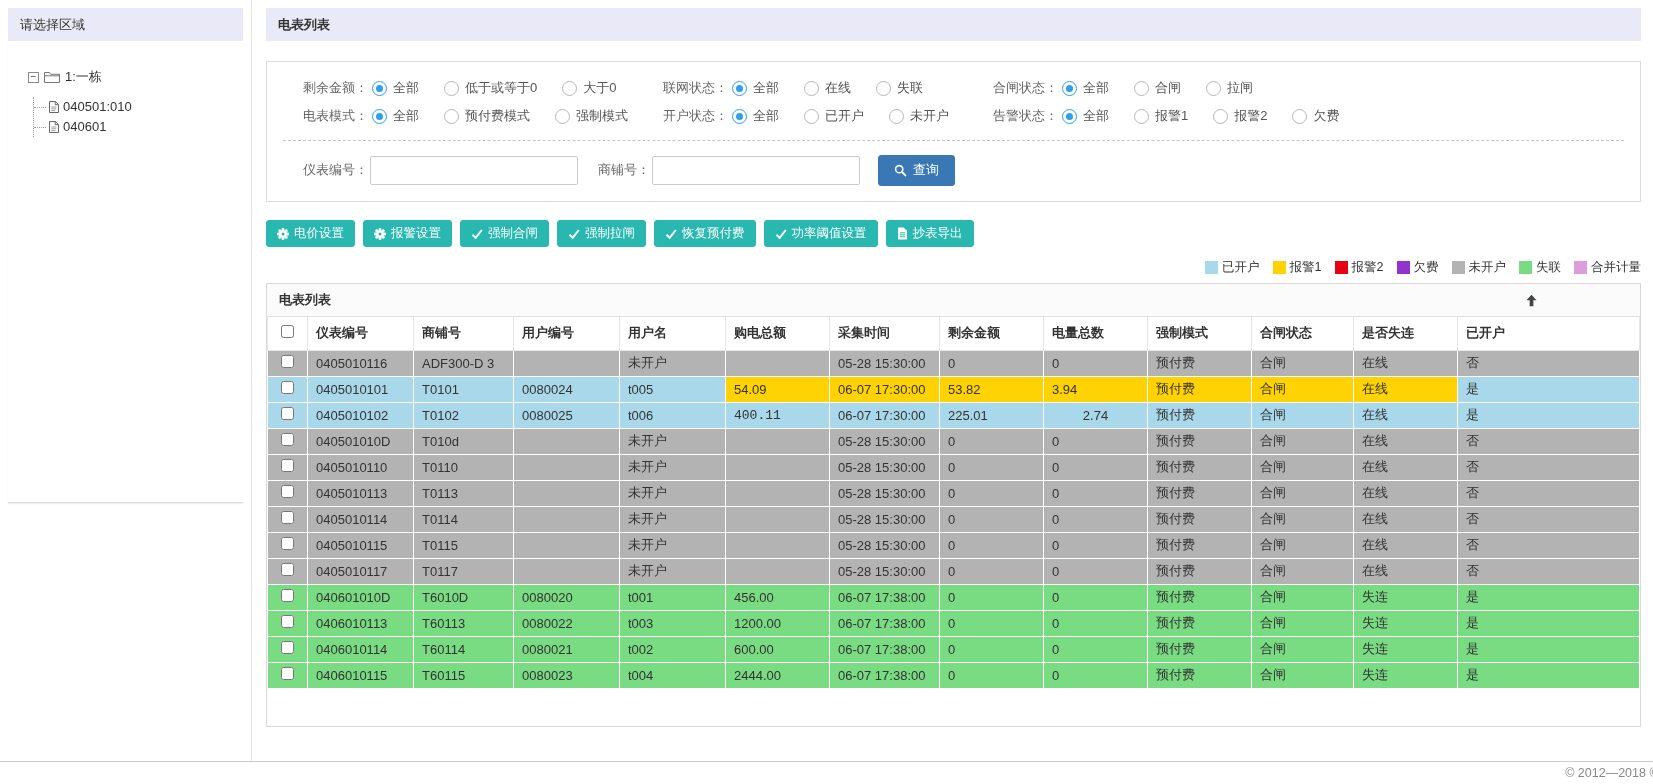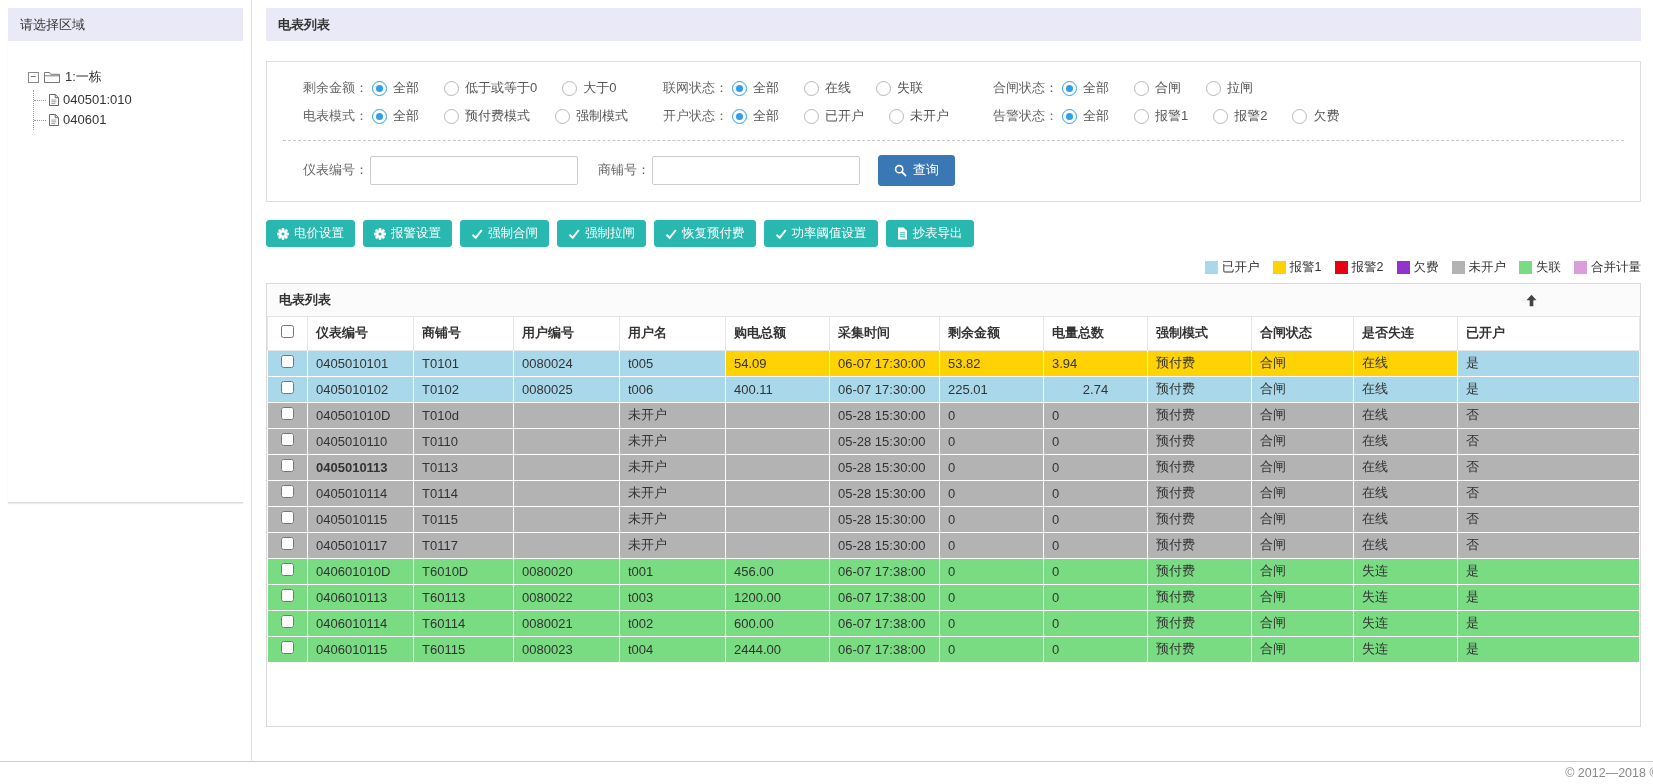--- a/index.html
+++ b/index.html
@@ -8,21 +8,21 @@
   .page { display:flex; width:1653px; height:784px; }
 
   
   .sidebar { width:252px; padding:8px; border-right:1px solid #e4e4e4; flex:none; }
   .strip { height:33px; line-height:33px; background:var(--strip-bg); padding:0 12px; color:#333; }
   .sidebar-body { background:#fff; height:462px; padding:26px 16px 0 20px;
     border-bottom:1px solid #ddd; box-shadow:0 1px 1px rgba(0,0,0,.07); }
   .tree-root { display:flex; align-items:center; gap:5px; height:20px; cursor:default; }
   .tree-toggle { width:11px; height:11px; border:1px solid #8a8a8a; background:#fff; font-size:10px;
     line-height:8px; text-align:center; color:#444; flex:none; }
-  .tree-children { margin:3px 0 0 5px; border-left:1px dotted #9a9a9a; }
+  .tree-children { margin:10px 0 0 5px; border-left:1px dotted #9a9a9a; }
   .tree-leaf { position:relative; padding-left:15px; height:20px; line-height:20px;
     display:flex; align-items:center; gap:4px; cursor:default; }
   .tree-leaf::before { content:""; position:absolute; left:0; top:10px; width:12px; border-top:1px dotted #9a9a9a; }
   .leaf-icon, .folder-icon { display:inline-flex; flex:none; }
 
   
   .main { flex:1; min-width:0; padding:8px 12px 0 14px; }
   .strip-main { font-weight:bold; }
 
   
@@ -391,41 +391,56 @@
               <th>剩余金额</th>
               <th>电量总数</th>
               <th>强制模式</th>
               <th>合闸状态</th>
               <th>是否失连</th>
               <th>已开户</th>
             </tr>
           </thead>
         <tbody id="tbody">
             <tr>
+              <td class="col-check" style="background: var(--row-unregistered);"><input type="checkbox" style=""></td>
+              <td style="background: var(--row-unregistered);">0405010116</td>
+              <td style="background: var(--row-unregistered);">ADF300-D 3</td>
+              <td style="background: var(--row-unregistered);"></td>
+              <td style="background: var(--row-unregistered);">未开户</td>
+              <td style="background: var(--row-unregistered);"></td>
+              <td style="background: var(--row-unregistered);">05-28 15:30:00</td>
+              <td style="background: var(--row-unregistered);">0</td>
+              <td style="background: var(--row-unregistered);">0</td>
+              <td style="background: var(--row-unregistered);">预付费</td>
+              <td style="background: var(--row-unregistered);">合闸</td>
+              <td style="background: var(--row-unregistered);">在线</td>
+              <td style="background: var(--row-unregistered);">否</td>
+            </tr>
+            <tr>
               <td class="col-check" style="background: var(--row-registered);"><input type="checkbox" style=""></td>
               <td style="background: var(--row-registered);">0405010101</td>
               <td style="background: var(--row-registered);">T0101</td>
               <td style="background: var(--row-registered);">0080024</td>
               <td style="background: var(--row-registered);">t005</td>
               <td style="background: var(--row-alarm1);">54.09</td>
               <td style="background: var(--row-alarm1);">06-07 17:30:00</td>
               <td style="background: var(--row-alarm1);">53.82</td>
               <td style="background: var(--row-alarm1);">3.94</td>
               <td style="background: var(--row-alarm1);">预付费</td>
               <td style="background: var(--row-alarm1);">合闸</td>
               <td style="background: var(--row-alarm1);">在线</td>
               <td style="background: var(--row-registered);">是</td>
             </tr>
             <tr>
               <td class="col-check" style="background: var(--row-registered);"><input type="checkbox" style=""></td>
               <td style="background: var(--row-registered);">0405010102</td>
               <td style="background: var(--row-registered);">T0102</td>
               <td style="background: var(--row-registered);">0080025</td>
               <td style="background: var(--row-registered);">t006</td>
-              <td style="background: var(--row-registered);">400.11</td>
+              <td style="background: var(--row-registered); font-family: Liberation Mono, monospace;">400.11</td>
               <td style="background: var(--row-registered);">06-07 17:30:00</td>
               <td style="background: var(--row-registered);">225.01</td>
               <td style="background: var(--row-registered); text-align: center;">2.74</td>
               <td style="background: var(--row-registered);">预付费</td>
               <td style="background: var(--row-registered);">合闸</td>
               <td style="background: var(--row-registered);">在线</td>
               <td style="background: var(--row-registered);">是</td>
             </tr>
             <tr>
               <td class="col-check" style="background: var(--row-unregistered);"><input type="checkbox" style=""></td>
@@ -452,21 +467,21 @@
               <td style="background: var(--row-unregistered);">05-28 15:30:00</td>
               <td style="background: var(--row-unregistered);">0</td>
               <td style="background: var(--row-unregistered);">0</td>
               <td style="background: var(--row-unregistered);">预付费</td>
               <td style="background: var(--row-unregistered);">合闸</td>
               <td style="background: var(--row-unregistered);">在线</td>
               <td style="background: var(--row-unregistered);">否</td>
             </tr>
             <tr>
               <td class="col-check" style="background: var(--row-unregistered);"><input type="checkbox" style=""></td>
-              <td style="background: var(--row-unregistered); font-weight: bold;">0405010113</td>
+              <td style="background: var(--row-unregistered);">0405010113</td>
               <td style="background: var(--row-unregistered);">T0113</td>
               <td style="background: var(--row-unregistered);"></td>
               <td style="background: var(--row-unregistered);">未开户</td>
               <td style="background: var(--row-unregistered);"></td>
               <td style="background: var(--row-unregistered);">05-28 15:30:00</td>
               <td style="background: var(--row-unregistered);">0</td>
               <td style="background: var(--row-unregistered);">0</td>
               <td style="background: var(--row-unregistered);">预付费</td>
               <td style="background: var(--row-unregistered);">合闸</td>
               <td style="background: var(--row-unregistered);">在线</td>

